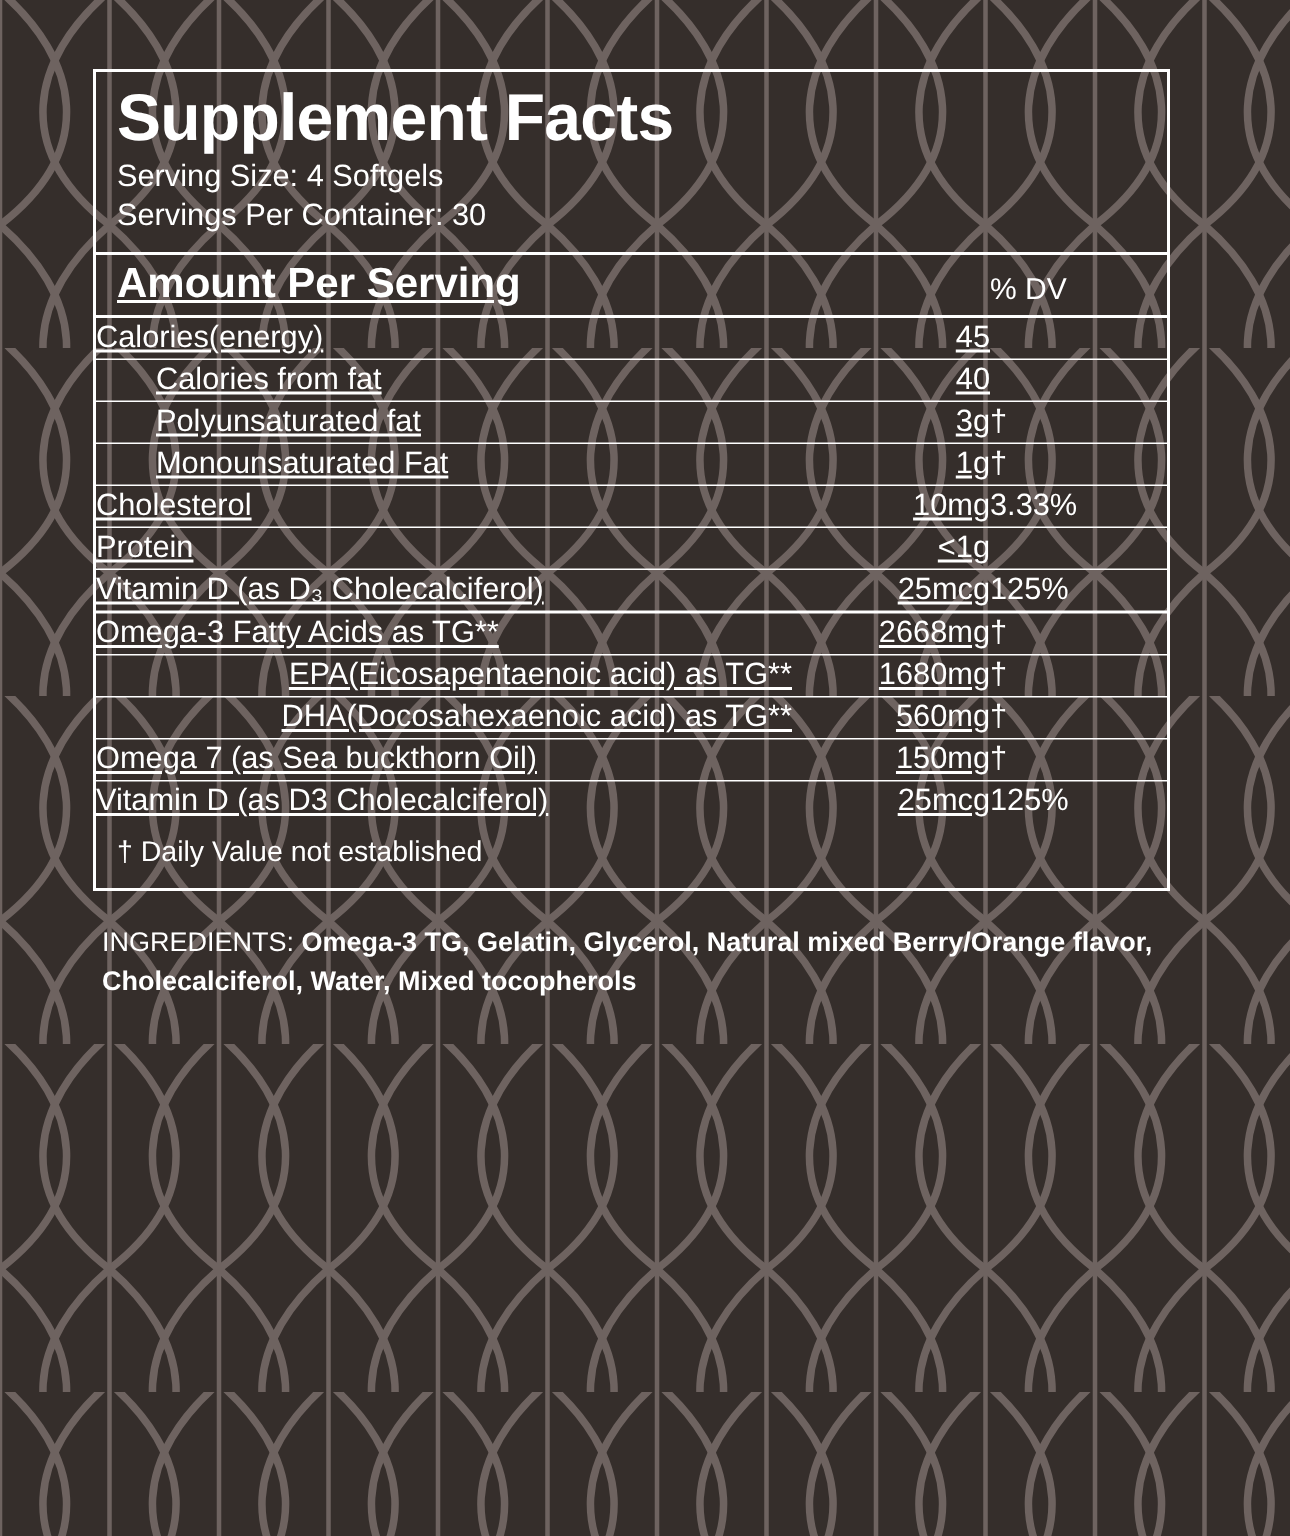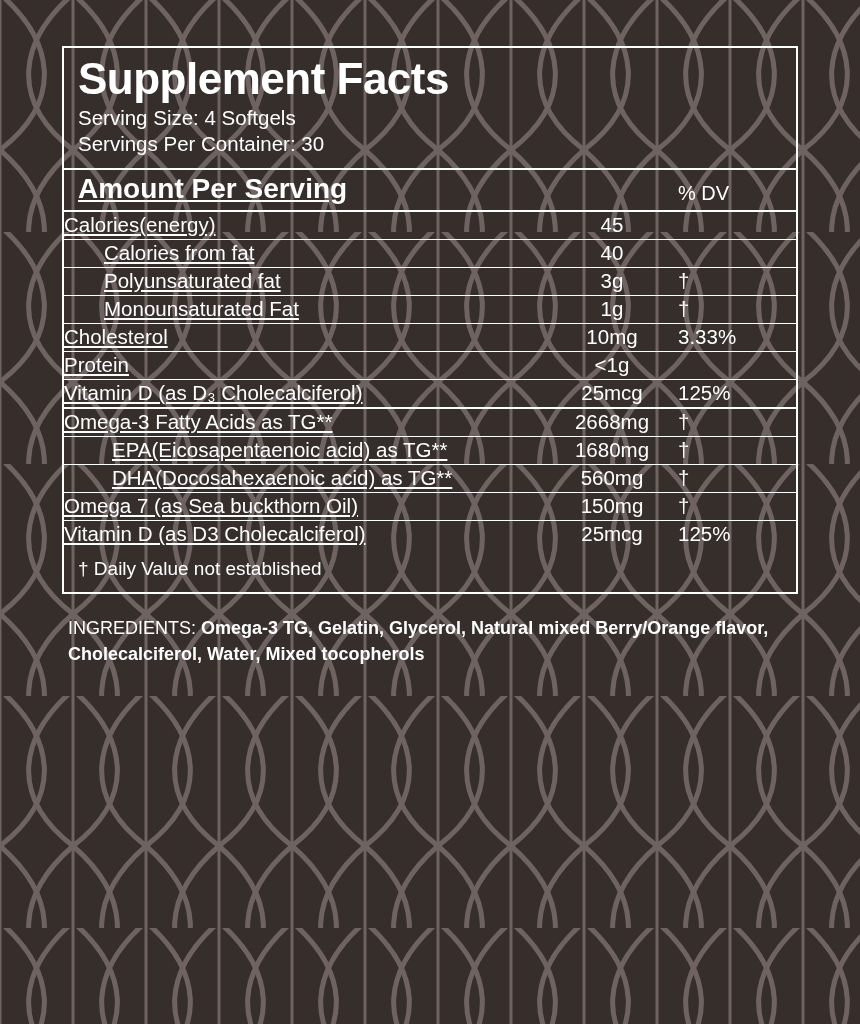--- a/index.html
+++ b/index.html
@@ -25,21 +25,21 @@
     z-index: 0;
     opacity: 1;
   }
 
   #page {
     position: relative;
     z-index: 1;
     width: 860px;
     height: 1024px;
     box-sizing: border-box;
-    padding: 46px 62px 0 62px;
+    padding: 46px 80px 0 62px;
   }
 
   .panel {
     border: 2px solid #ffffff;
     box-sizing: border-box;
     padding: 0;
   }
 
   .panel-head {
     padding: 8px 14px 10px 14px;
@@ -68,34 +68,34 @@
   }
 
   table.facts td {
     padding: 1px 0 2px 0;
     font-size: 20.5px;
     vertical-align: bottom;
     border-bottom: 1px solid #ffffff;
   }
 
   td.c-name { padding-left: 14px; text-decoration: underline; }
-  td.c-amt  { width: 132px; text-align: center; }
+  td.c-amt  { width: 132px; text-align: right; text-decoration: underline; }
   td.c-dv   { width: 104px; text-align: left; padding-right: 8px; }
 
   tr.hdr td {
     font-size: 28px;
     font-weight: bold;
     padding: 3px 0 5px 0;
     border-bottom: 2px solid #ffffff;
   }
   tr.hdr td.c-name { padding-left: 14px; }
   tr.hdr td.c-dv   { font-weight: normal; font-size: 20px; text-align: left; padding-right: 14px;}
 
   tr.indent td.c-name { padding-left: 40px; }
-  tr.indent2 td.c-name { padding-left: 48px; }
+  tr.indent2 td.c-name { padding-left: 48px; text-align: right; }
 
   tr.thick td { border-bottom-width: 2px; margin-top: 26px; }
   tr.nolinebottom td { border-bottom: none; }
 
   .footnotes {
     padding: 7px 14px 10px 14px;
   }
   .footnote {
     font-size: 19px;
     line-height: 1.45;

